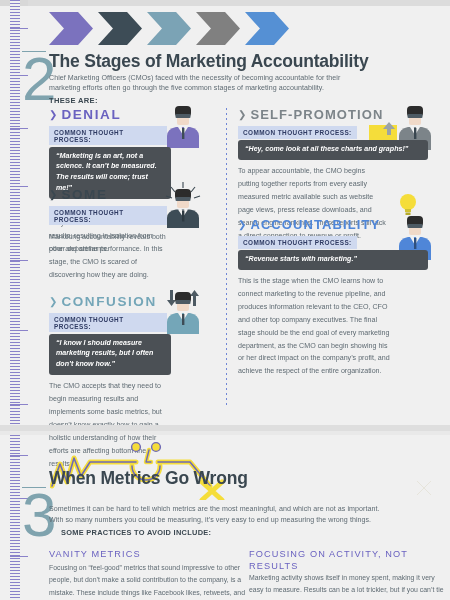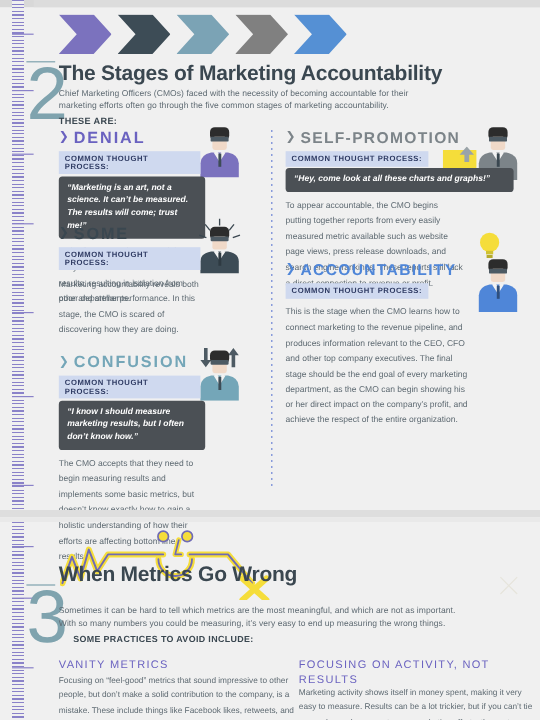--- a/index.html
+++ b/index.html
@@ -204,20 +204,21 @@
     <path d="M17 23 L22 31 L27 23 L24 22 L22 25 L20 22 Z" fill="#f2f2f2"></path>
     <rect x="21" y="24" width="2.4" height="11" fill="#2f4f7d"></rect>
   </svg>
 
   <div class="stage" style="left:238px;top:218px;width:158px;">
     <div class="stage-head">
       <span class="arrowglyph" style="color:#4f86d8">❯</span>
       <span class="stage-title" style="color:#4f86d8;font-size:13px;letter-spacing:1.1px;">ACCOUNTABILITY</span>
     </div>
     <span class="ctp">COMMON THOUGHT PROCESS:</span>
+    <div class="quote" style="width:176px;">“Revenue starts with marketing.”</div>
     <div class="stage-body" style="width:156px;">This is the stage when the CMO learns how to connect marketing to the revenue pipeline, and produces information relevant to the CEO, CFO and other top company executives. The final stage should be the end goal of every marketing department, as the CMO can begin showing his or her direct impact on the company’s profit, and achieve the respect of the entire organization.</div>
   </div>
 
   <div class="band3"></div>
   <div class="band3b"></div>
 
   <svg style="position:absolute;left:50px;top:438px;" width="180" height="62" viewBox="0 0 180 62">
     <path d="M2 48 L10 26 L17 44 L24 20 L31 38 L40 24 L86 24" fill="none" stroke="#f5dd3a" stroke-width="5" stroke-linecap="round" stroke-linejoin="round"></path>
     <path d="M2 48 L10 26 L17 44 L24 20 L31 38 L40 24 L86 24" fill="none" stroke="#6f6ab5" stroke-width="1.6" stroke-linecap="round" stroke-linejoin="round"></path>
     <path d="M108 24 L140 24 L160 48" fill="none" stroke="#f5dd3a" stroke-width="5" stroke-linecap="round" stroke-linejoin="round"></path>

